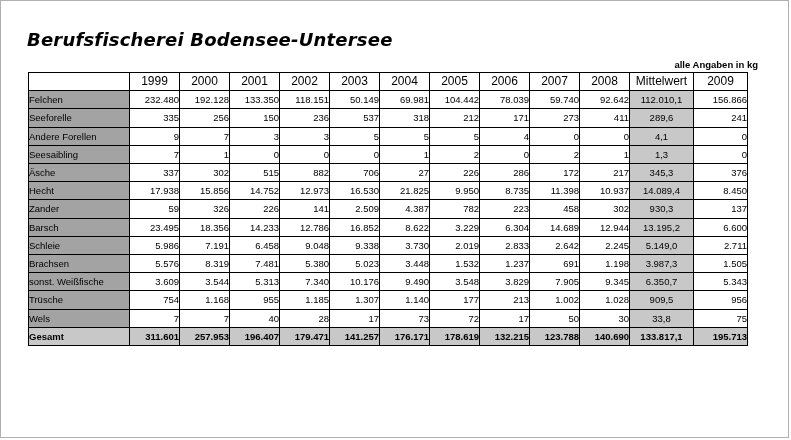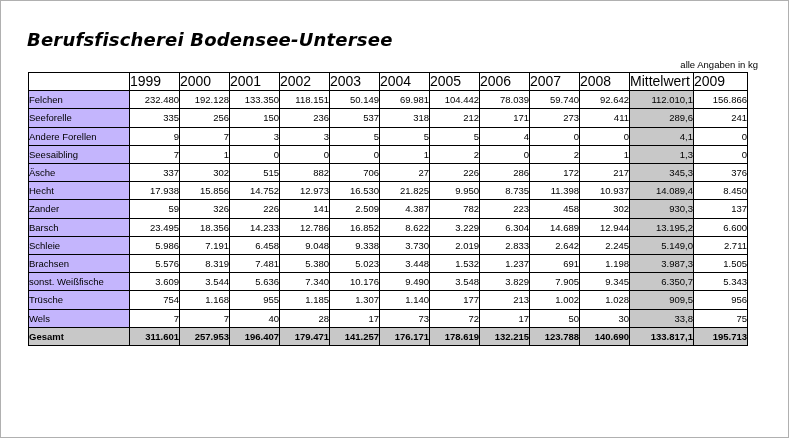--- a/index.html
+++ b/index.html
@@ -31,21 +31,21 @@
     font-weight: bold;
     font-size: 18px;
     letter-spacing: 0.2px;
     white-space: nowrap;
   }
   .unit-note {
     position: absolute;
     right: 33px;
     top: 59px;
     font-size: 9.5px;
-    font-weight: normal;
+    font-weight: bold;
     color: #000;
     white-space: nowrap;
   }
   table.fish {
     position: absolute;
     left: 28px;
     top: 72px;
     border-collapse: collapse;
     table-layout: fixed;
     font-size: 9.5px;
@@ -59,39 +59,39 @@
     white-space: nowrap;
     font-weight: normal;
   }
   col.label  { width: 101px; }
   col.yr     { width: 50px; }
   col.mean   { width: 64px; }
   col.last   { width: 54px; }
 
   thead td {
     background: #ffffff;
-    text-align: left;
-    font-weight: bold;
-    font-size: 14px;
+    text-align: center;
+    font-weight: bold;
+    font-size: 12px;
   }
   thead td.corner { background: #ffffff; }
 
   td.rowlabel {
-    background: #c4b5fd;
+    background: #a3a3a3;
     font-weight: bold;
     padding-left: 3px;
     font-size: 9.5px;
   }
   td.num {
     text-align: right;
     padding-right: 3px;
   }
   td.mean {
     background: #c8c8c8;
-    text-align: right;
+    text-align: center;
     padding-right: 3px;
   }
   tr.total td {
     background: #c8c8c8;
     font-weight: bold;
   }
   tr.total td.rowlabel { background: #c8c8c8; }
 </style>
 </head>
 <body>
@@ -282,21 +282,21 @@
       <td class="num">1.237</td>
       <td class="num">691</td>
       <td class="num">1.198</td>
       <td class="mean">3.987,3</td>
       <td class="num">1.505</td>
     </tr>
     <tr>
       <td class="rowlabel">sonst. Weißfische</td>
       <td class="num">3.609</td>
       <td class="num">3.544</td>
-      <td class="num">5.636</td>
+      <td class="num">5.313</td>
       <td class="num">7.340</td>
       <td class="num">10.176</td>
       <td class="num">9.490</td>
       <td class="num">3.548</td>
       <td class="num">3.829</td>
       <td class="num">7.905</td>
       <td class="num">9.345</td>
       <td class="mean">6.350,7</td>
       <td class="num">5.343</td>
     </tr>

